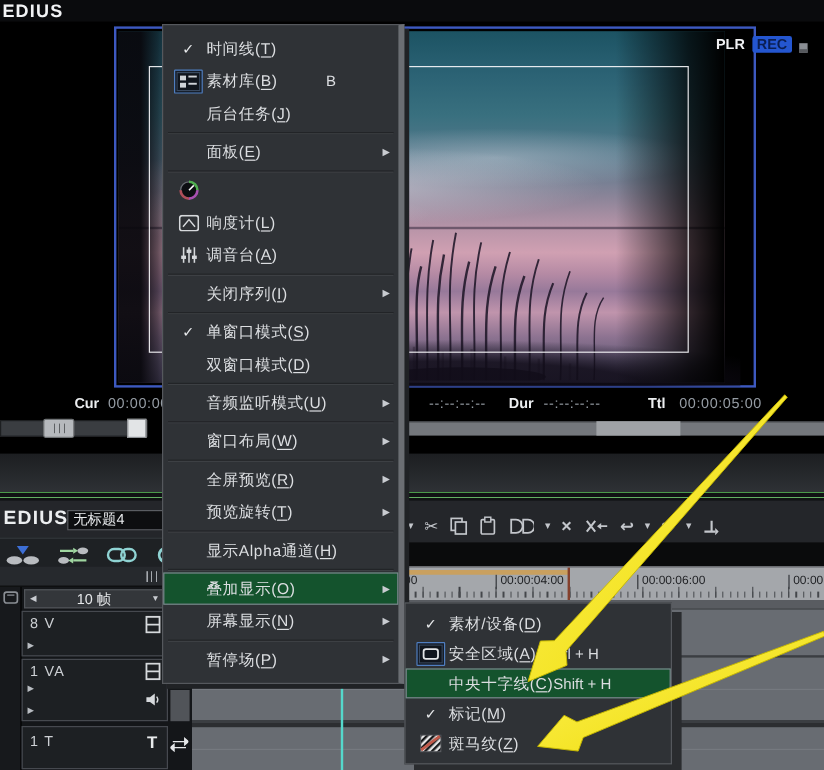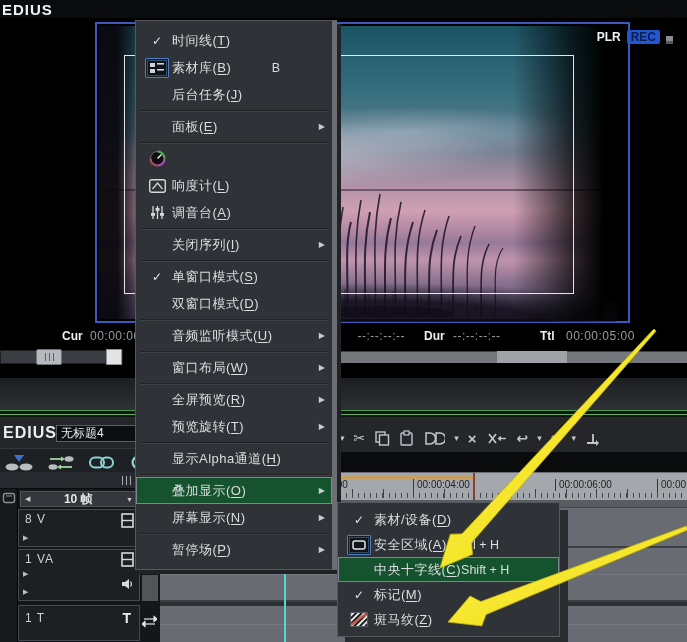--- a/index.html
+++ b/index.html
@@ -90,21 +90,21 @@
   .tr-faint2{position:absolute;left:0;top:124px;width:100%;height:1px;background:#75797f;}
   .playhead{position:absolute;left:284px;top:55px;width:2px;height:170px;background:#55d8cc;z-index:6;}
 
   
   .hdr{position:absolute;left:0;top:55px;width:160px;height:170px;background:#141619;}
   .hdr-top{position:absolute;left:0;top:0;width:160px;height:17px;background:#26292d;border-bottom:1px solid #0a0b0c;}
   .grip{position:absolute;left:122px;top:4px;width:12px;height:9px;
      background:repeating-linear-gradient(90deg,#a5a9ae 0 1px,transparent 1px 4px);}
   .leftcol{position:absolute;left:0;top:17px;width:18px;height:153px;background:#17191c;border-right:1px solid #000;}
   .scale-row{position:absolute;left:20px;top:19px;width:118px;height:16px;background:#33363a;
-     border:1px solid #505459;display:flex;align-items:center;padding:0 4px;font-weight:bold;}
+     border:1px solid #505459;display:flex;align-items:center;padding:0 4px;}
   .scale-row .arr{font-size:7px;color:#c8cbd0;}
   .scale-row .lbl{flex:1;text-align:center;font-size:12px;color:#e4e6e8;}
   .scale-icon{position:absolute;left:2px;top:19px;}
   .tbox{position:absolute;left:18px;width:122px;background:#1d2023;border:1px solid #46494f;}
   .t-name{position:absolute;left:6px;top:2px;font-size:12px;color:#cdd0d4;letter-spacing:1px;}
   .t-exp{position:absolute;left:4px;font-size:7px;color:#b9bdc2;}
   .t-ico{position:absolute;right:5px;}
   .t-T{position:absolute;right:8px;top:4px;font-size:14px;font-weight:bold;color:#e8eaec;}
   .rcol-block1{position:absolute;left:142px;top:33px;width:16px;height:28px;background:#6a7382;}
   .rcol-block2{position:absolute;left:142px;top:103px;width:16px;height:26px;background:#515459;}
@@ -285,21 +285,21 @@
           </span>
         </div>
       </div>
     <div class="blackstrip"></div>
 
     <div class="ruler">
       <div class="rangebar"></div>
       <div id="ruler-labels">
           <span class="rlabel" style="left: 131px;">00:00:02:00</span>
           <span class="rlabel" style="left: 253px;">00:00:04:00</span>
-          <span class="rlabel" style="left: 395px;">00:00:06:00</span>
+          <span class="rlabel" style="left: 371px;">00:00:06:00</span>
           <span class="rlabel" style="left: 497px;">00:00:08:00</span>
         </div>
       <div class="ticks-major"></div>
       <div class="ticks-minor"></div>
       <div class="outmark"></div>
     </div>
 
     <div class="tracks">
       <div class="tr-top"></div>
       <div class="tr-line1"></div>

